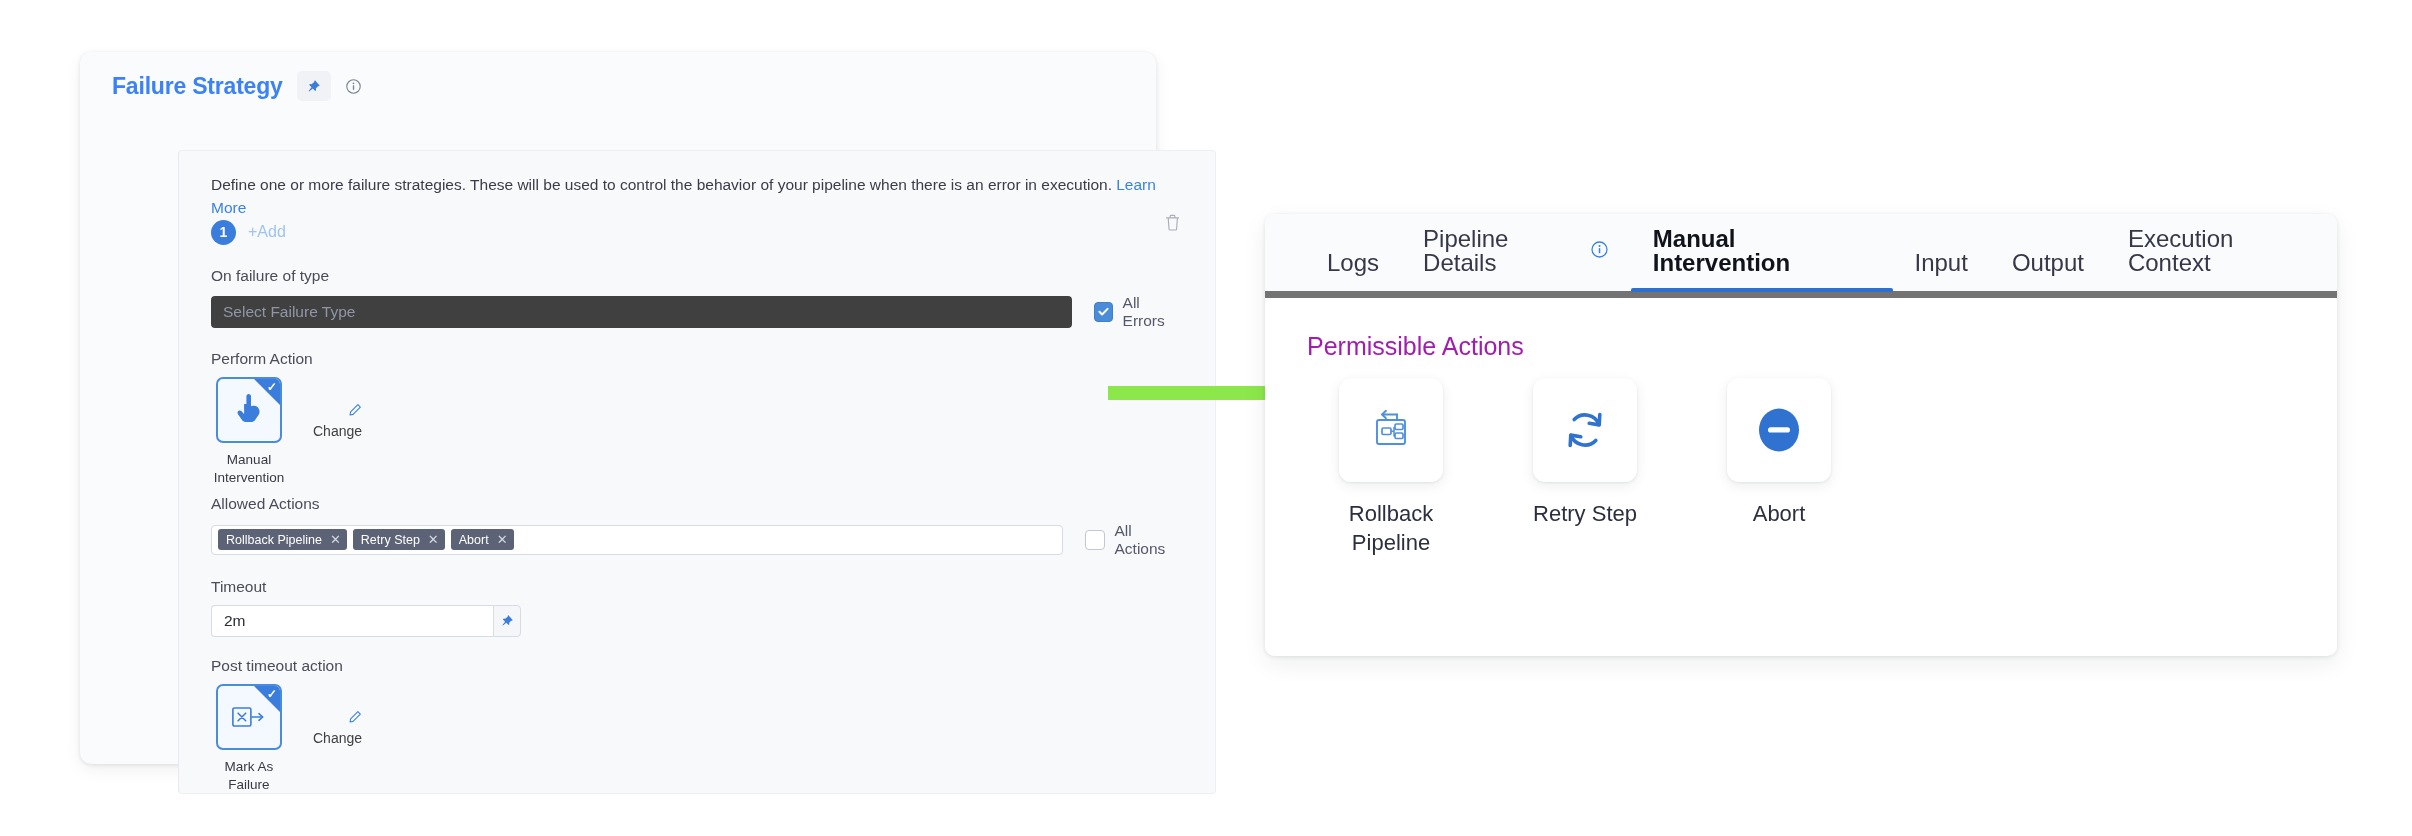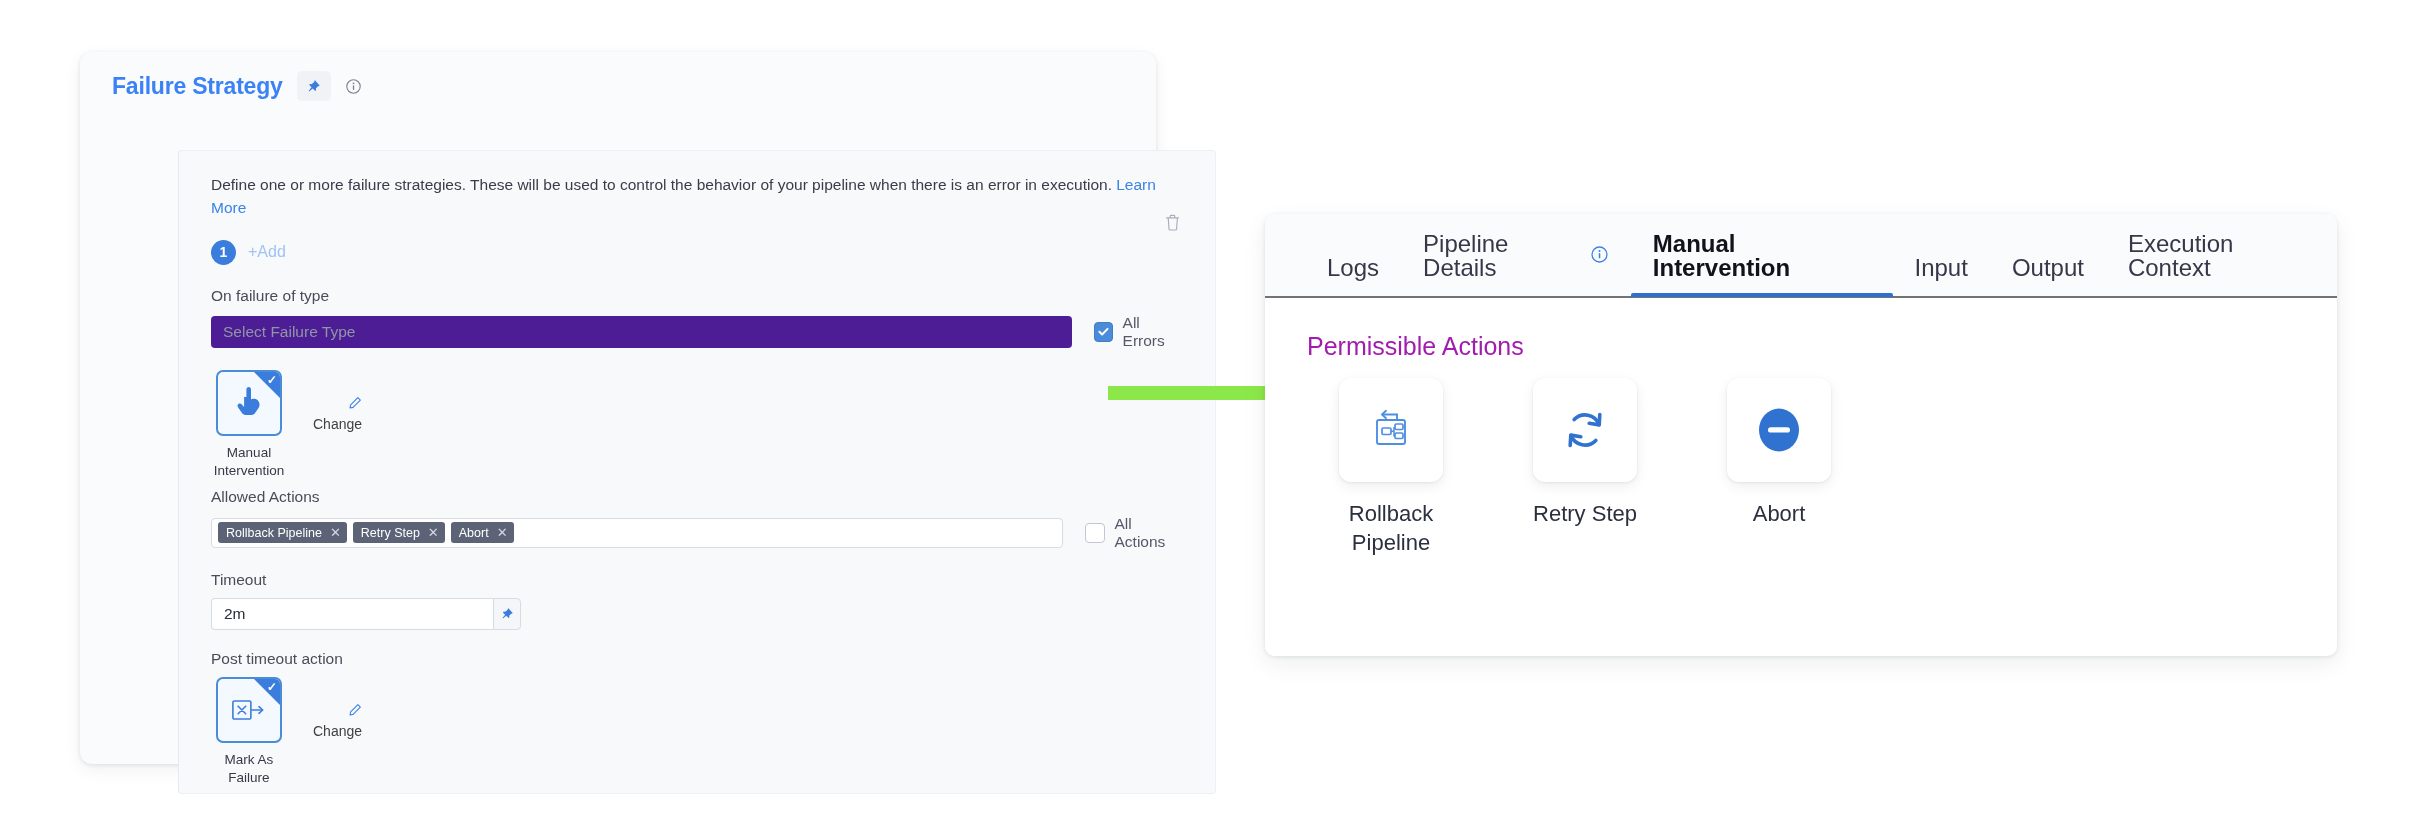--- a/index.html
+++ b/index.html
@@ -42,42 +42,41 @@
     border-left: 1px solid #e6e9f0;
     border-top: 1px solid #eceff4;
     border-right: 1px solid #eceff4;
     border-bottom: 1px solid #eceff4;
     border-radius: 4px;
   }
   .fs-inner { padding: 22px 32px 0 32px; position: relative; height: 100%; }
 
   .desc {
     font-size: 15.5px; color: #3a3c48; line-height: 1.5;
-    margin-bottom: 20px;
   }
   .desc a { color: #3b82e8; text-decoration: none; }
 
   .row-add { display: flex; align-items: center; gap: 12px; margin-bottom: 22px; }
   .badge-1 {
     width: 25px; height: 25px; border-radius: 50%;
     background: #3b7ddd; color: #fff; font-size: 14px; font-weight: 700;
     display: flex; align-items: center; justify-content: center;
   }
   .add-link { color: #9fc4f2; font-size: 16px; cursor: pointer; }
   .trash {
     position: absolute; right: 34px; top: 62px; cursor: pointer;
   }
 
   .fld-label {
     font-size: 15.5px; color: #4a4c58; margin-bottom: 9px;
   }
   .fld-row { display: flex; align-items: center; gap: 22px; margin-bottom: 20px; }
 
   .sel-input {
-    width: 900px; height: 32px; background: #4c1d95;
+    width: 900px; height: 32px; background: #404040;
     border: none; border-radius: 4px;
     font-size: 15.5px; color: #9196a6; padding: 0 12px;
     font-family: "Liberation Sans", sans-serif;
   }
   .sel-input::placeholder { color: #9196a6; }
 
   .chk-wrap { display: flex; align-items: center; gap: 10px; cursor: pointer; }
   .chk {
     width: 20px; height: 20px; border-radius: 4px;
     border: 1px solid #c2c7d2; background: #fff;
@@ -143,21 +142,21 @@
   
   .rp {
     position: absolute; left: 1265px; top: 214px;
     width: 1072px; height: 442px;
     background: #ffffff; border-radius: 10px;
     box-shadow: 0 1px 4px rgba(16,22,26,0.10), 0 8px 24px rgba(16,22,26,0.07);
     overflow: hidden;
   }
   .rp-tabs {
     height: 84px; background: #fafbfc;
-    border-bottom: 2px solid #737373;
+    border-bottom: 7px solid #737373;
     display: flex; align-items: flex-end; padding-left: 40px; gap: 0;
   }
   .tab {
     position: relative; padding: 0 22px 16px 22px;
     font-size: 24px; color: #36384a; cursor: pointer;
     display: flex; align-items: center; gap: 9px; line-height: 1;
   }
   .tab.active { font-weight: 700; color: #11131c; }
   .tab.active::after {
     content: ""; position: absolute; left: 0; right: 0; bottom: -1px;
@@ -232,20 +231,21 @@
           <span class="chk-wrap">
             <span class="chk on">
               <svg width="13" height="13" viewBox="0 0 14 14">
                 <path d="M2.6 7.3l2.9 2.9 5.9-6" fill="none" stroke="#fff" stroke-width="2.1" stroke-linecap="round" stroke-linejoin="round"></path>
               </svg>
             </span>
             <span class="chk-lbl">All Errors</span>
           </span>
         </div>
 
+        <div class="fld-label">Perform Action</div>
         <div class="act-block">
           <div class="act-col">
             <div class="act-card">
               <span class="corner"></span>
               <span class="corner-ck">✓</span>
               <svg width="30" height="34" viewBox="0 0 30 34">
                 <path d="M12.4 3.2c0-1.3 1-2.3 2.3-2.3s2.3 1 2.3 2.3v10.1l2-.5c2.3-.6 4.6.5 5.6 2.6l.4.9c.9 1.9.7 4.1-.5 5.8l-3.4 4.8c-1 1.4-2.6 2.2-4.3 2.2h-4.5c-1.7 0-3.3-.8-4.3-2.2l-4-5.6c-.8-1.1-.6-2.6.4-3.4 1-.8 2.4-.6 3.2.3l2.5 2.8V11l2.3 0z" fill="#3b7ddd"></path>
               </svg>
             </div>
             <div class="act-name">Manual Intervention</div>

